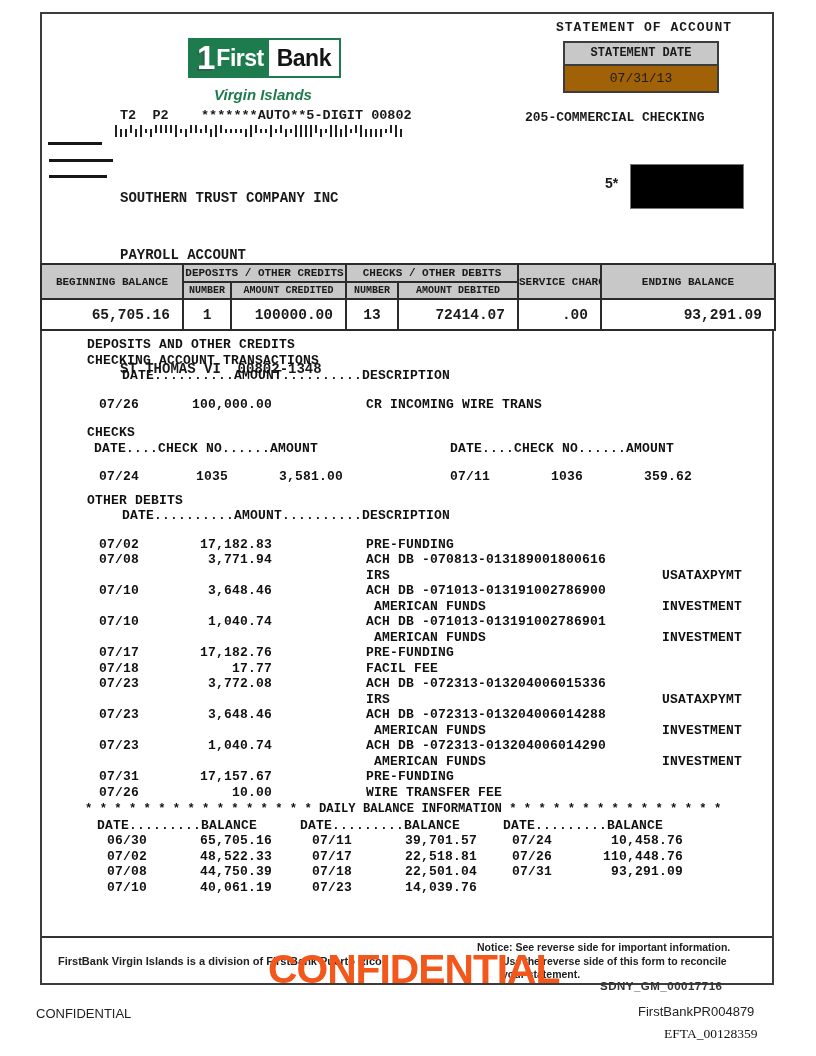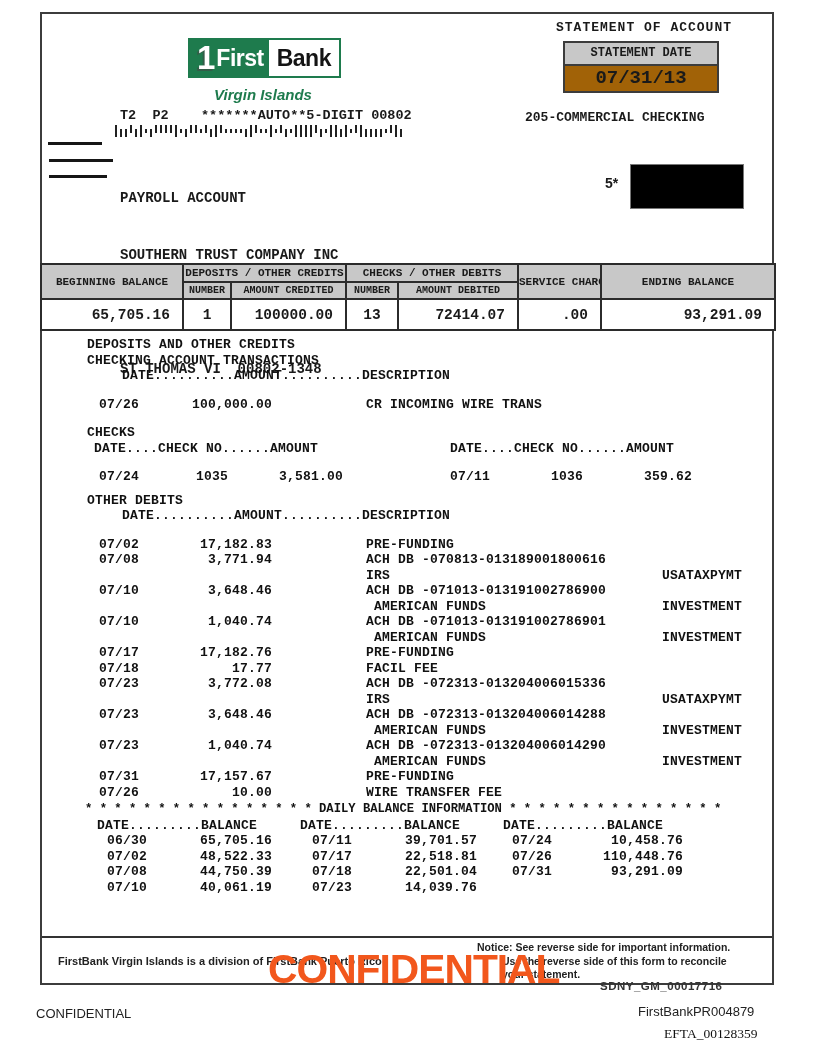--- a/index.html
+++ b/index.html
@@ -28,21 +28,21 @@
   .logo-tagline{position:absolute;left:146px;top:72px;width:150px;text-align:center;
                 color:var(--green);font-style:italic;font-weight:bold;font-size:15px;}
 
   
   .stmt-title{position:absolute;left:514px;top:6px;font-size:13px;font-weight:bold;
               letter-spacing:1px;}
   .stmt-box{position:absolute;left:521px;top:27px;width:156px;border:2px solid #3c3c3c;
             box-sizing:border-box;background:#a16207;}
   .stmt-box-head{background:var(--gray);border-bottom:2px solid #3c3c3c;height:21px;
                  line-height:21px;text-align:center;font-size:12px;font-weight:bold;}
-  .stmt-box-val{height:25px;line-height:25px;text-align:center;font-size:19px;font-weight:bold;}
+  .stmt-box-val{height:25px;line-height:25px;text-align:center;font-size:13px;font-weight:normal;}
   .acct-type{position:absolute;left:483px;top:96px;font-size:13px;font-weight:bold;}
 
   
   .mail-code{position:absolute;left:78px;top:94px;font-size:13.5px;font-weight:bold;white-space:pre;}
   .barcode{position:absolute;left:73px;top:111px;height:12px;display:flex;align-items:center;}
   .barcode span{display:inline-block;width:2px;margin-right:3px;background:#222;}
   .barcode .b-track{height:4px;}
   .barcode .b-full{height:12px;}
   .barcode .b-asc{height:8px;align-self:flex-start;}
   .barcode .b-desc{height:8px;align-self:flex-end;}
@@ -197,22 +197,22 @@
       <span class="b-track"></span>
       <span class="b-asc"></span>
       <span class="b-full"></span>
       <span class="b-desc"></span>
     </div>
   <div class="tick tick1"></div>
   <div class="tick tick2"></div>
   <div class="tick tick3"></div>
 
   <div class="address mono">
+    <div>SOUTHERN TRUST COMPANY INC</div>
     <div>PAYROLL ACCOUNT</div>
-    <div>SOUTHERN TRUST COMPANY INC</div>
     <div>6100 RED HOOK QTRS STE B-3</div>
     <div>ST THOMAS VI  00802-1348</div>
   </div>
 
   <div class="acct-prefix sans">5*</div>
   <div class="redaction"></div>
 
   <table class="summary">
     <colgroup>
       <col style="width:142px">

